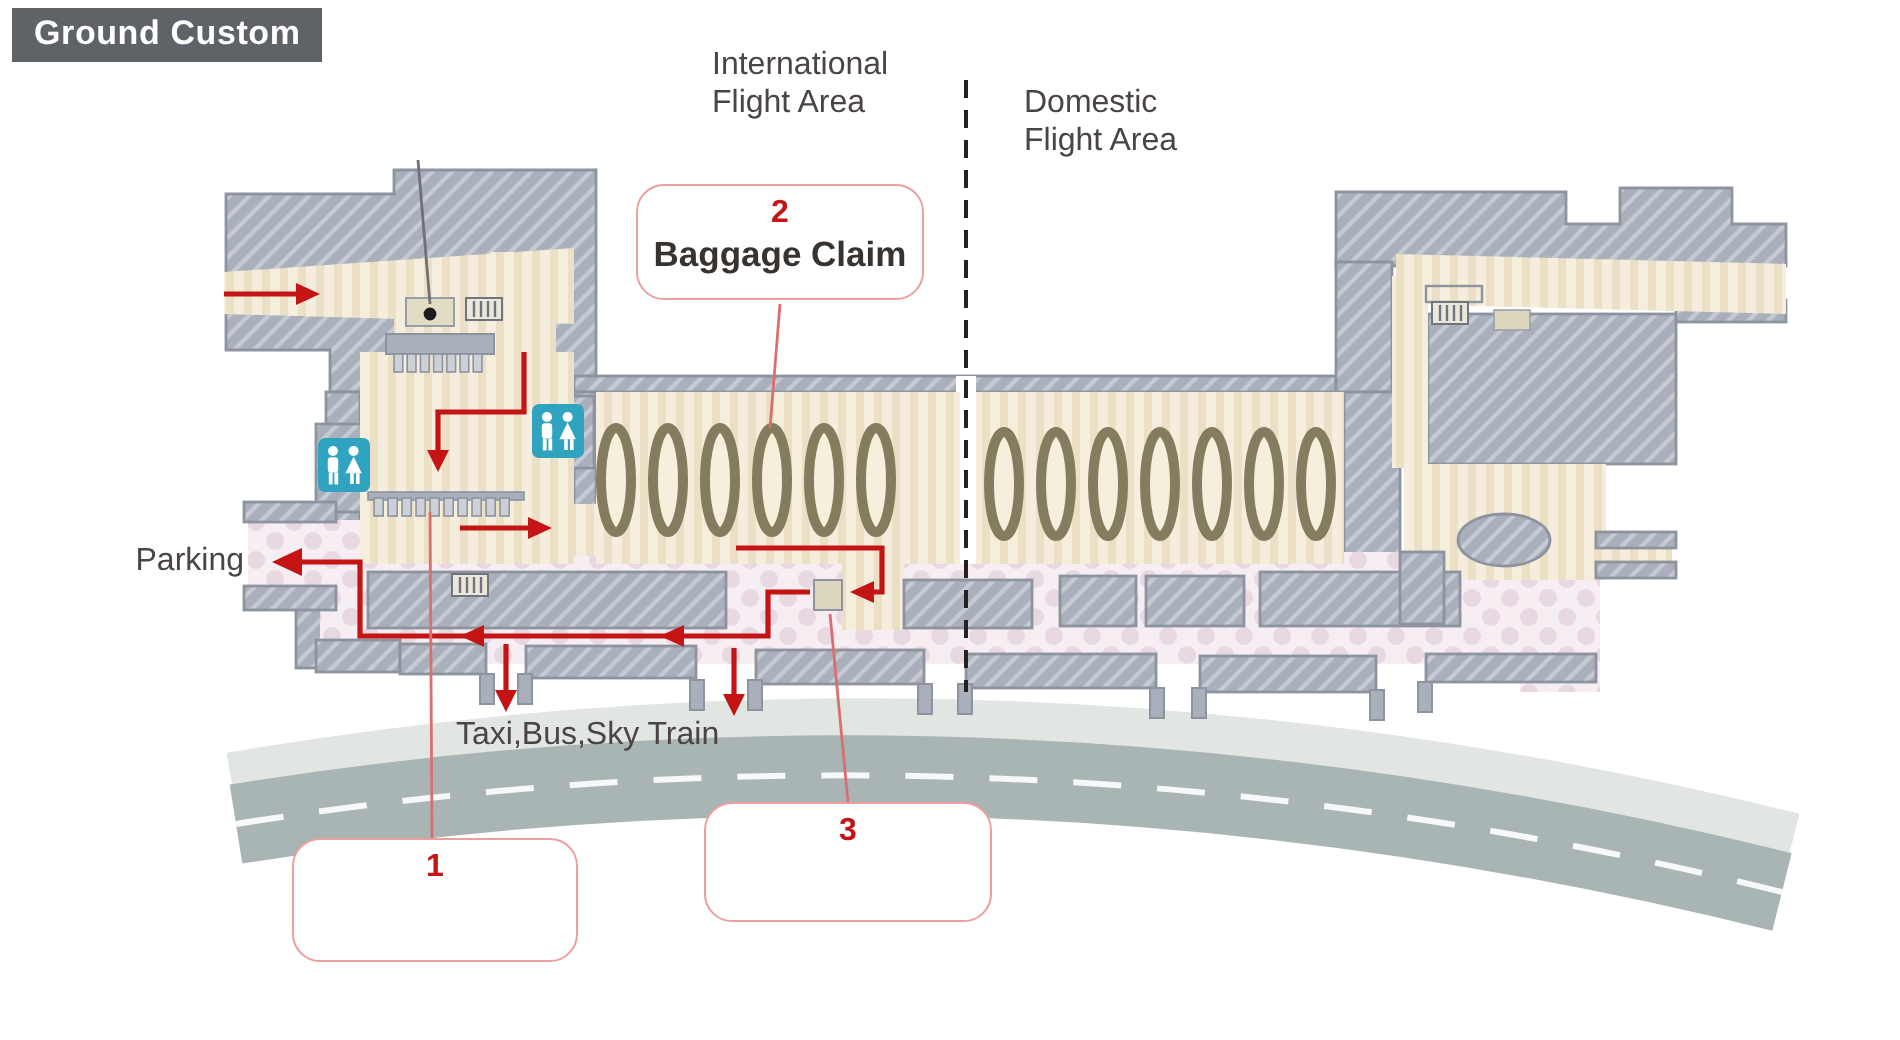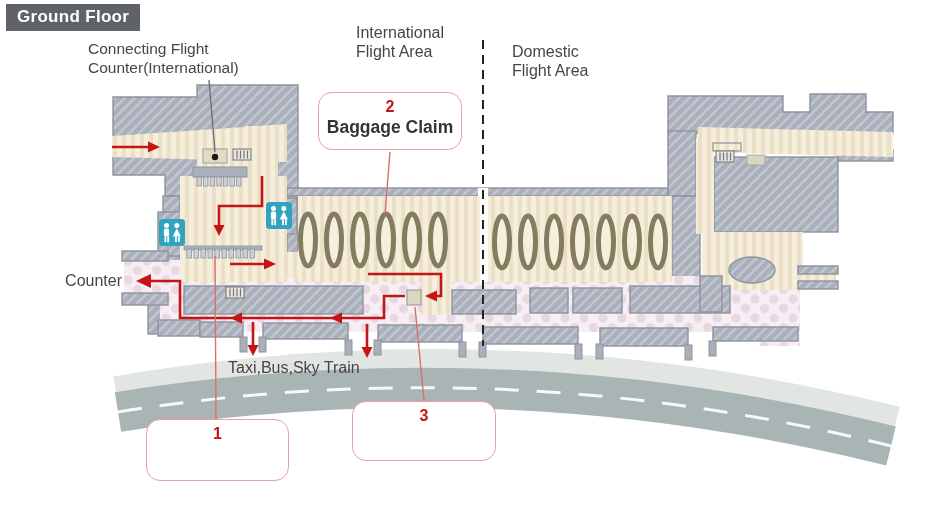--- a/index.html
+++ b/index.html
@@ -218,38 +218,34 @@
   </g>
 
   <line x1="209" y1="80" x2="215" y2="152" stroke="#6d7076" stroke-width="1.4"></line>
   <g stroke="#d97070" stroke-width="1.4">
     <line x1="390" y1="152" x2="385" y2="214"></line>
     <line x1="215" y1="256" x2="216" y2="419"></line>
     <line x1="415" y1="307" x2="424" y2="401"></line>
   </g>
 </svg>
 
-  <div class="overlay badge">Ground Floor</div>
-
-  <div class="overlay lbl lbl-connecting">
-    <div>Connecting Flight</div>
-    <div>Counter(International)</div>
-  </div>
+  <div class="overlay badge">Ground Custom</div>
+
 
   <div class="overlay lbl lbl-intl">
     <div>International</div>
     <div>Flight Area</div>
   </div>
 
   <div class="overlay lbl lbl-dom">
     <div>Domestic</div>
     <div>Flight Area</div>
   </div>
 
-  <div class="overlay lbl lbl-parking">Counter</div>
+  <div class="overlay lbl lbl-parking">Parking</div>
   <div class="overlay lbl lbl-taxi">Taxi,Bus,Sky Train</div>
 
   <div class="callout co-2">
     <div class="num">2</div>
     <div class="nam">Baggage Claim</div>
   </div>
   <div class="callout co-1">
     <div class="num">1</div>
   </div>
   <div class="callout co-3">

